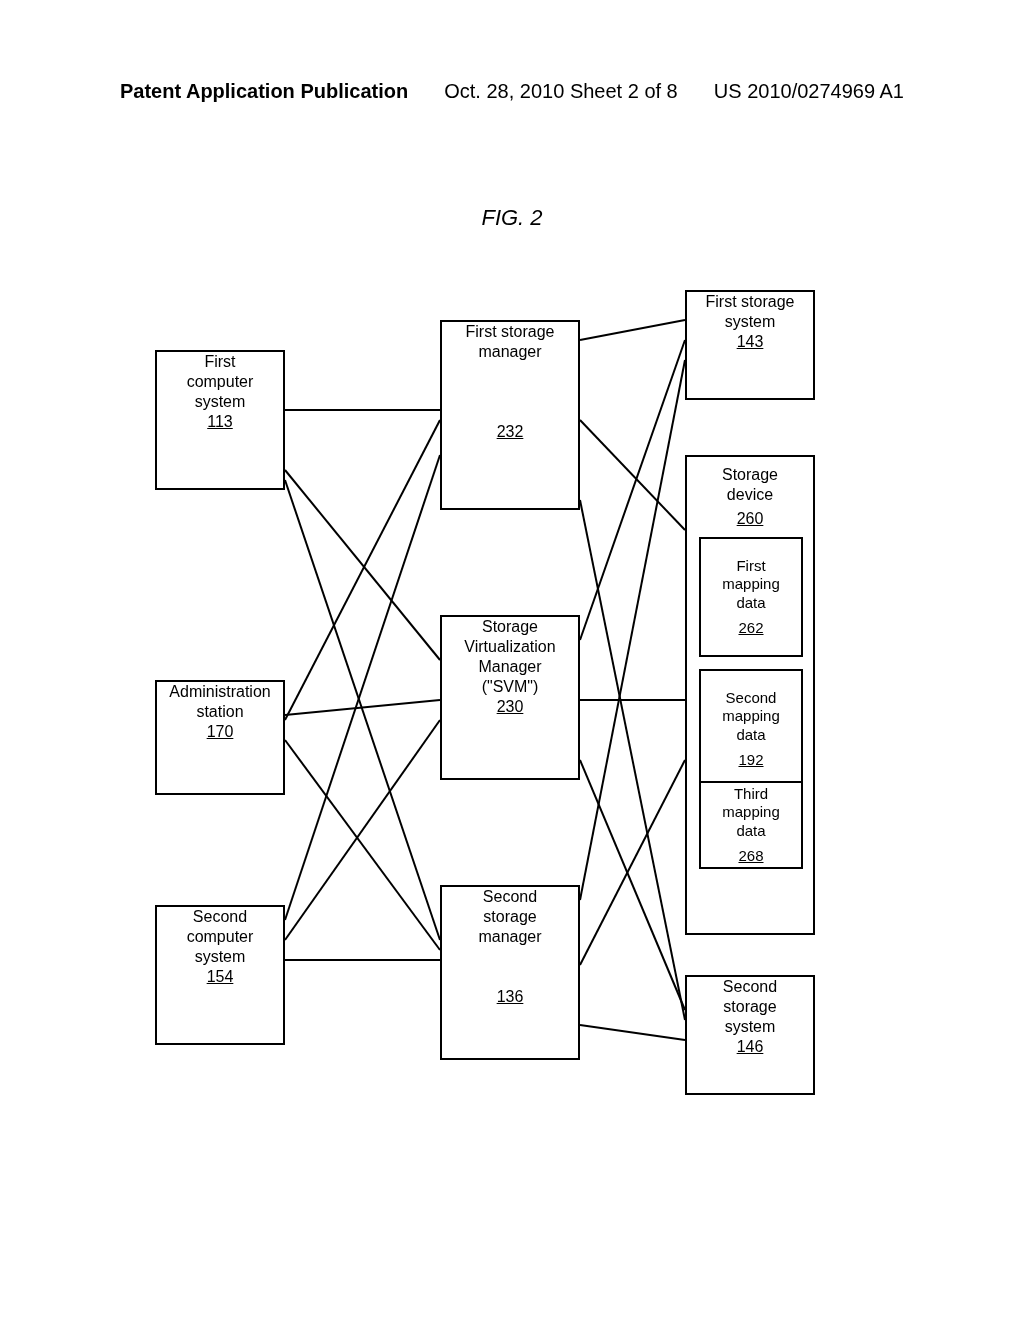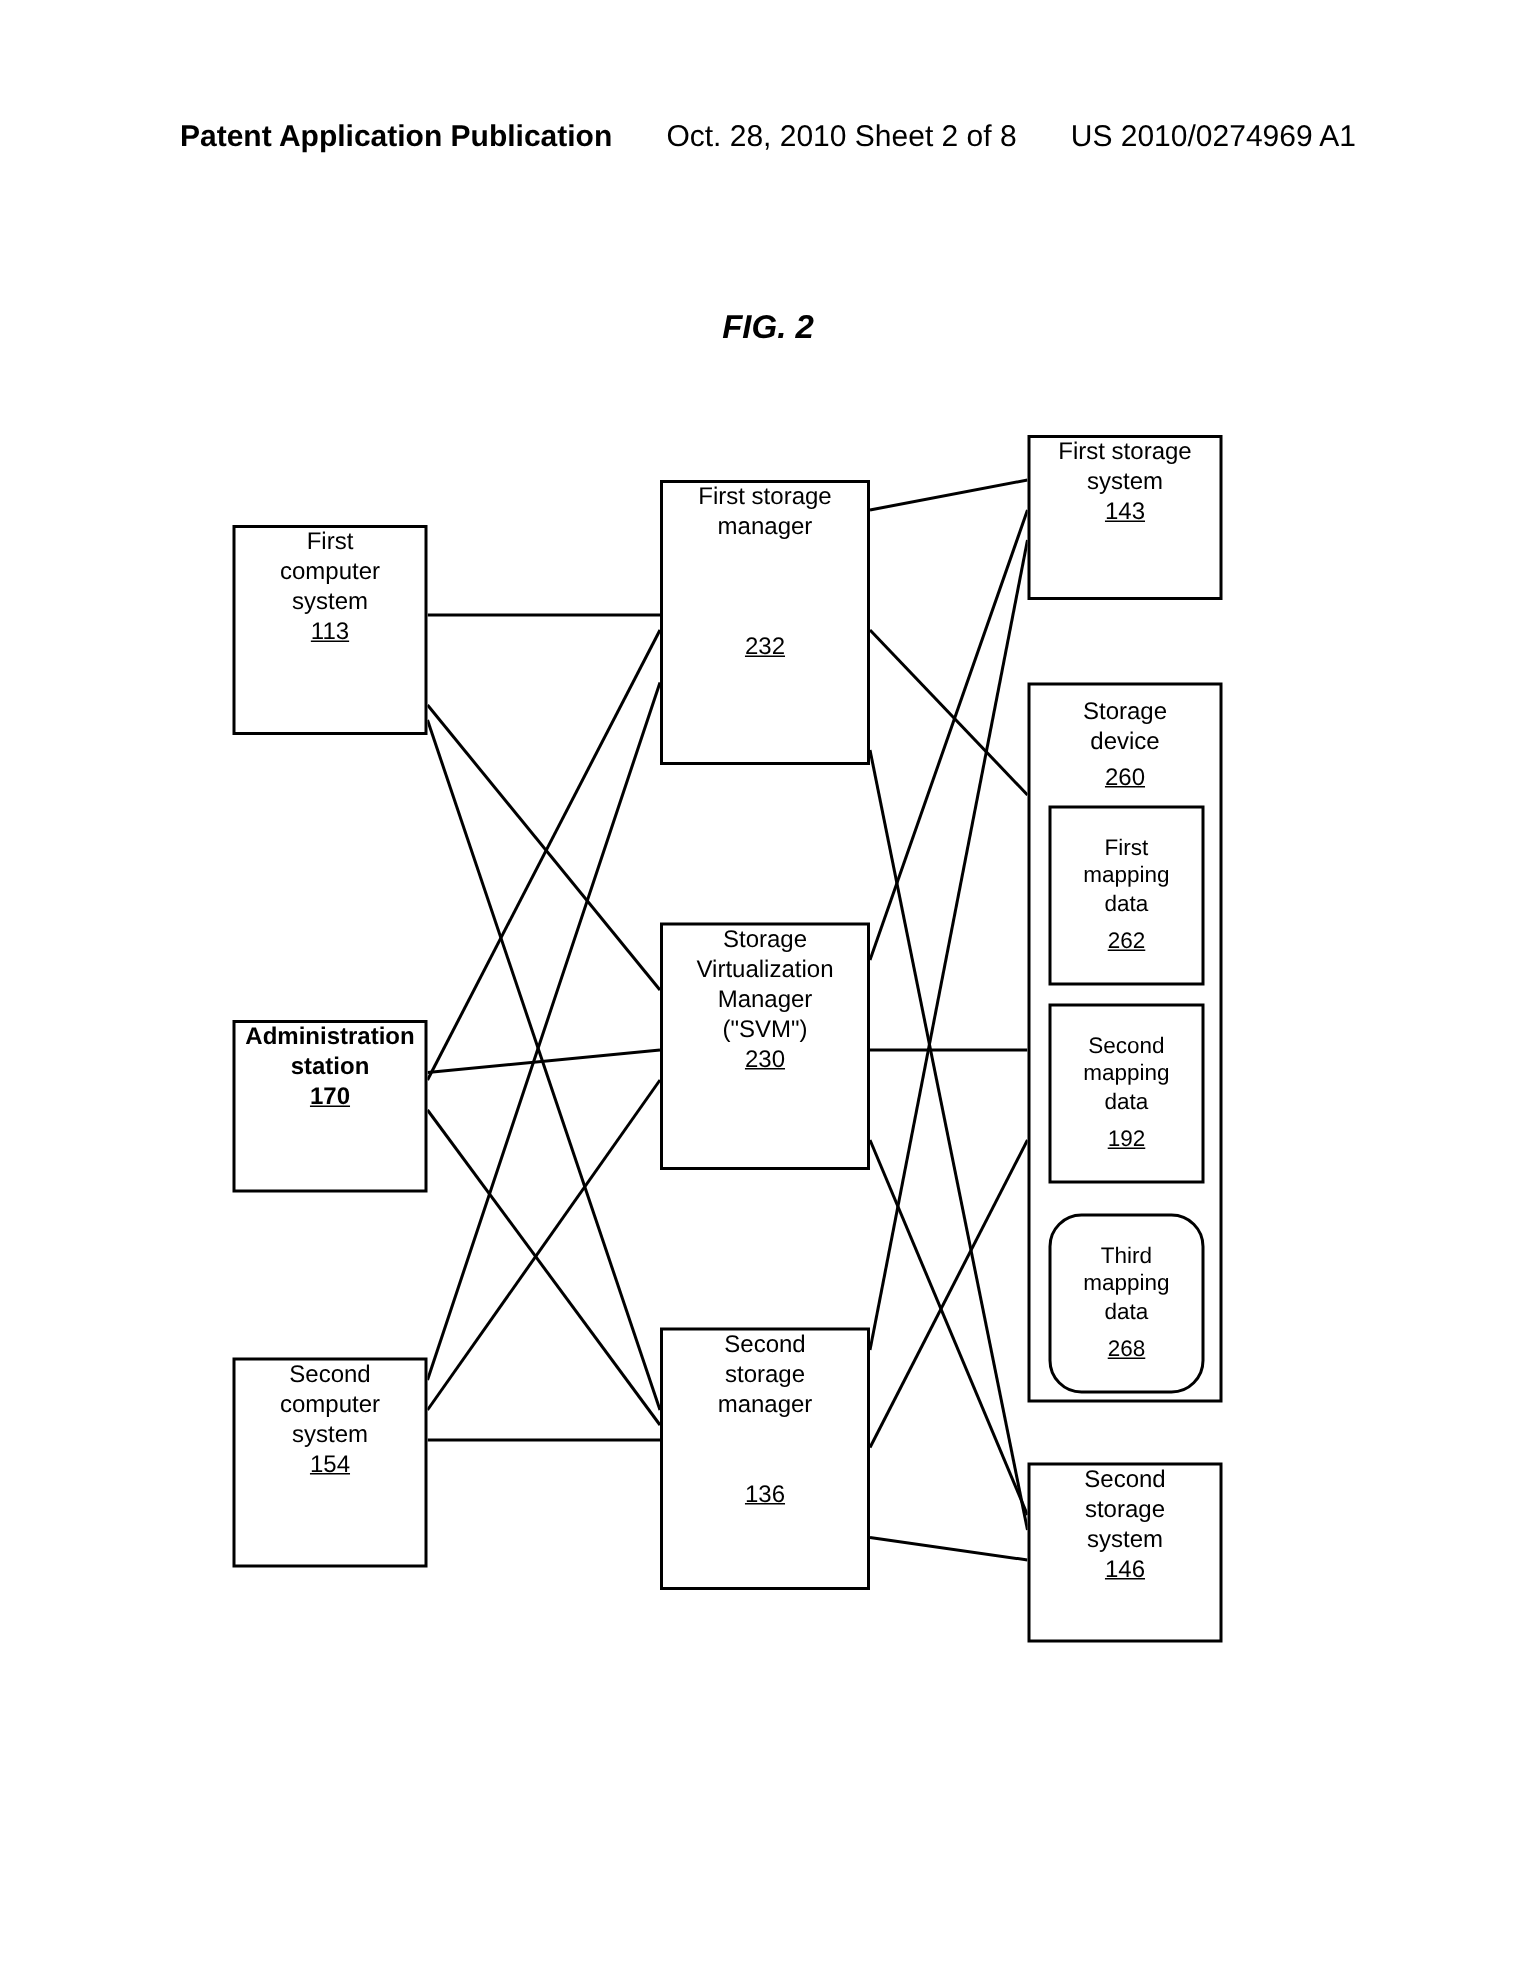--- a/index.html
+++ b/index.html
@@ -26,21 +26,21 @@
 .header-mid { }
 .header-right { }
 
 .figure-title {
   position: absolute;
   top: 205px;
   left: 0;
   width: 100%;
   text-align: center;
   font-size: 22px;
-  font-weight: bold;
+  font-weight: normal;
   font-style: italic;
 }
 
 .canvas {
   position: absolute;
   left: 0;
   top: 0;
   width: 1024px;
   height: 1320px;
 }
@@ -116,21 +116,21 @@
     <line x1="580" y1="900" x2="685" y2="360"></line>
     <line x1="580" y1="965" x2="685" y2="760"></line>
     <line x1="580" y1="1025" x2="685" y2="1040"></line>
   </svg>
 
   <div class="box" style="left:155px; top:350px; width:130px; height:140px;">
     <div class="label">First<br>computer<br>system</div>
     <div class="refnum">113</div>
   </div>
 
-  <div class="box" style="left:155px; top:680px; width:130px; height:115px;font-weight:bold;">
+  <div class="box" style="left:155px; top:680px; width:130px; height:115px;">
     <div class="label">Administration<br>station</div>
     <div class="refnum">170</div>
   </div>
 
   <div class="box" style="left:155px; top:905px; width:130px; height:140px;">
     <div class="label">Second<br>computer<br>system</div>
     <div class="refnum">154</div>
   </div>
 
   <div class="box" style="left:440px; top:320px; width:140px; height:190px;">
@@ -160,21 +160,21 @@
     <div class="subbox" style="left:12px; top:80px; width:104px; height:120px;">
       <div class="label">First<br>mapping<br>data</div>
       <div class="refnum">262</div>
     </div>
 
     <div class="subbox" style="left:12px; top:212px; width:104px; height:120px;">
       <div class="label">Second<br>mapping<br>data</div>
       <div class="refnum">192</div>
     </div>
 
-    <div class="subbox" style="left:12px; top:352px; width:104px; height:120px;border-radius:22px;">
+    <div class="subbox" style="left:12px; top:324px; width:104px; height:88px;">
       <div class="label">Third<br>mapping<br>data</div>
       <div class="refnum">268</div>
     </div>
   </div>
 
   <div class="box" style="left:685px; top:975px; width:130px; height:120px;">
     <div class="label">Second<br>storage<br>system</div>
     <div class="refnum">146</div>
   </div>
 

